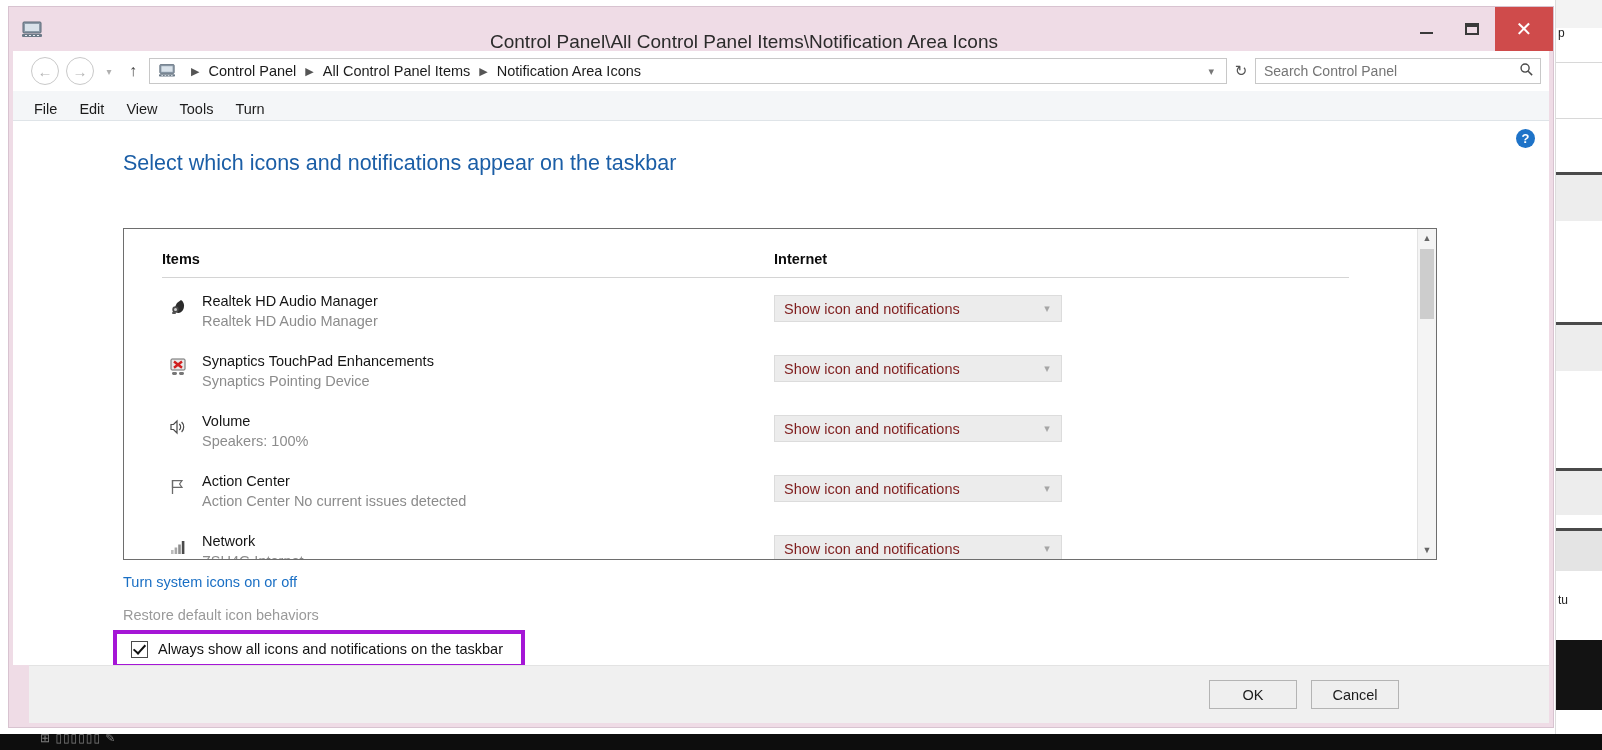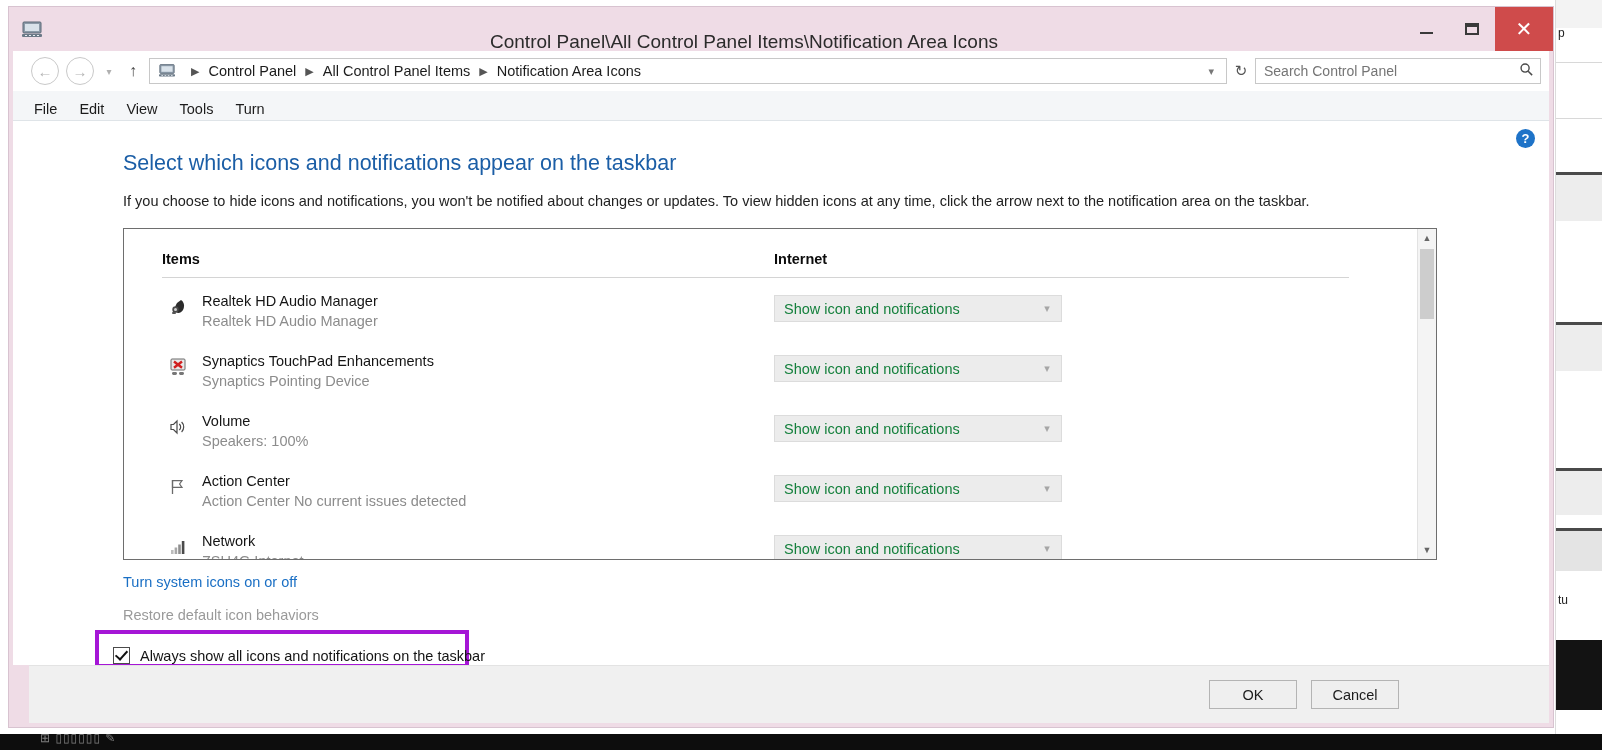--- a/index.html
+++ b/index.html
@@ -396,21 +396,21 @@
     left: 650px; top: 8px;
     width: 288px; height: 27px;
     background: #ececec;
     border: 1px solid #dcdcdc;
     box-sizing: border-box;
     display: flex;
     align-items: center;
   }
   .behavior-select .val {
     font-size: 14.5px;
-    color: #15803d;
+    color: #7f1d1d;
     padding-left: 9px;
     font-family: "Liberation Sans", sans-serif;
     white-space: nowrap;
     flex: 1 1 auto;
     overflow: hidden;
   }
   .behavior-select .chev {
     width: 28px;
     text-align: center;
     color: #a6a6a6;
@@ -458,26 +458,26 @@
   .link-restore {
     position: absolute;
     left: 110px; top: 486px;
     font-size: 14.5px;
     color: #9a9a9a;
     font-family: "Liberation Sans", sans-serif;
     white-space: nowrap;
   }
   .checkbox-wrap {
     position: absolute;
-    left: 82px; top: 509px;
-    width: 374px; height: 38px;
+    left: 100px; top: 509px;
+    width: 412px; height: 38px;
     border: 4px solid #a516d6;
     box-sizing: border-box;
     display: flex;
-    align-items: flex-end;
+    align-items: center;
     background: transparent;
   }
   .chk-box {
     width: 15px; height: 15px;
     border: 1px solid #4a4a4a;
     background: #ffffff;
     margin-left: 14px;
     flex: 0 0 auto;
     position: relative;
   }
@@ -633,21 +633,20 @@
       <div class="menu-item">View</div>
       <div class="menu-item">Tools</div>
       <div class="menu-item">Turn</div>
     </div>
 
     <div class="content">
 
       <div class="help-icon">?</div>
 
       <div class="page-heading">Select which icons and notifications appear on the taskbar</div>
-      <div class="page-desc">If you choose to hide icons and notifications, you won't be notified about changes or updates. To view hidden icons at any time, click the arrow next to the notification area on the taskbar.</div>
 
       <div class="listpanel">
         <div class="list-inner">
           <div class="col-head icons">Items</div>
           <div class="col-head behaviors">Internet</div>
           <div class="head-rule"></div>
 
           <div class="rowarea">
 
             <div class="item-row">

